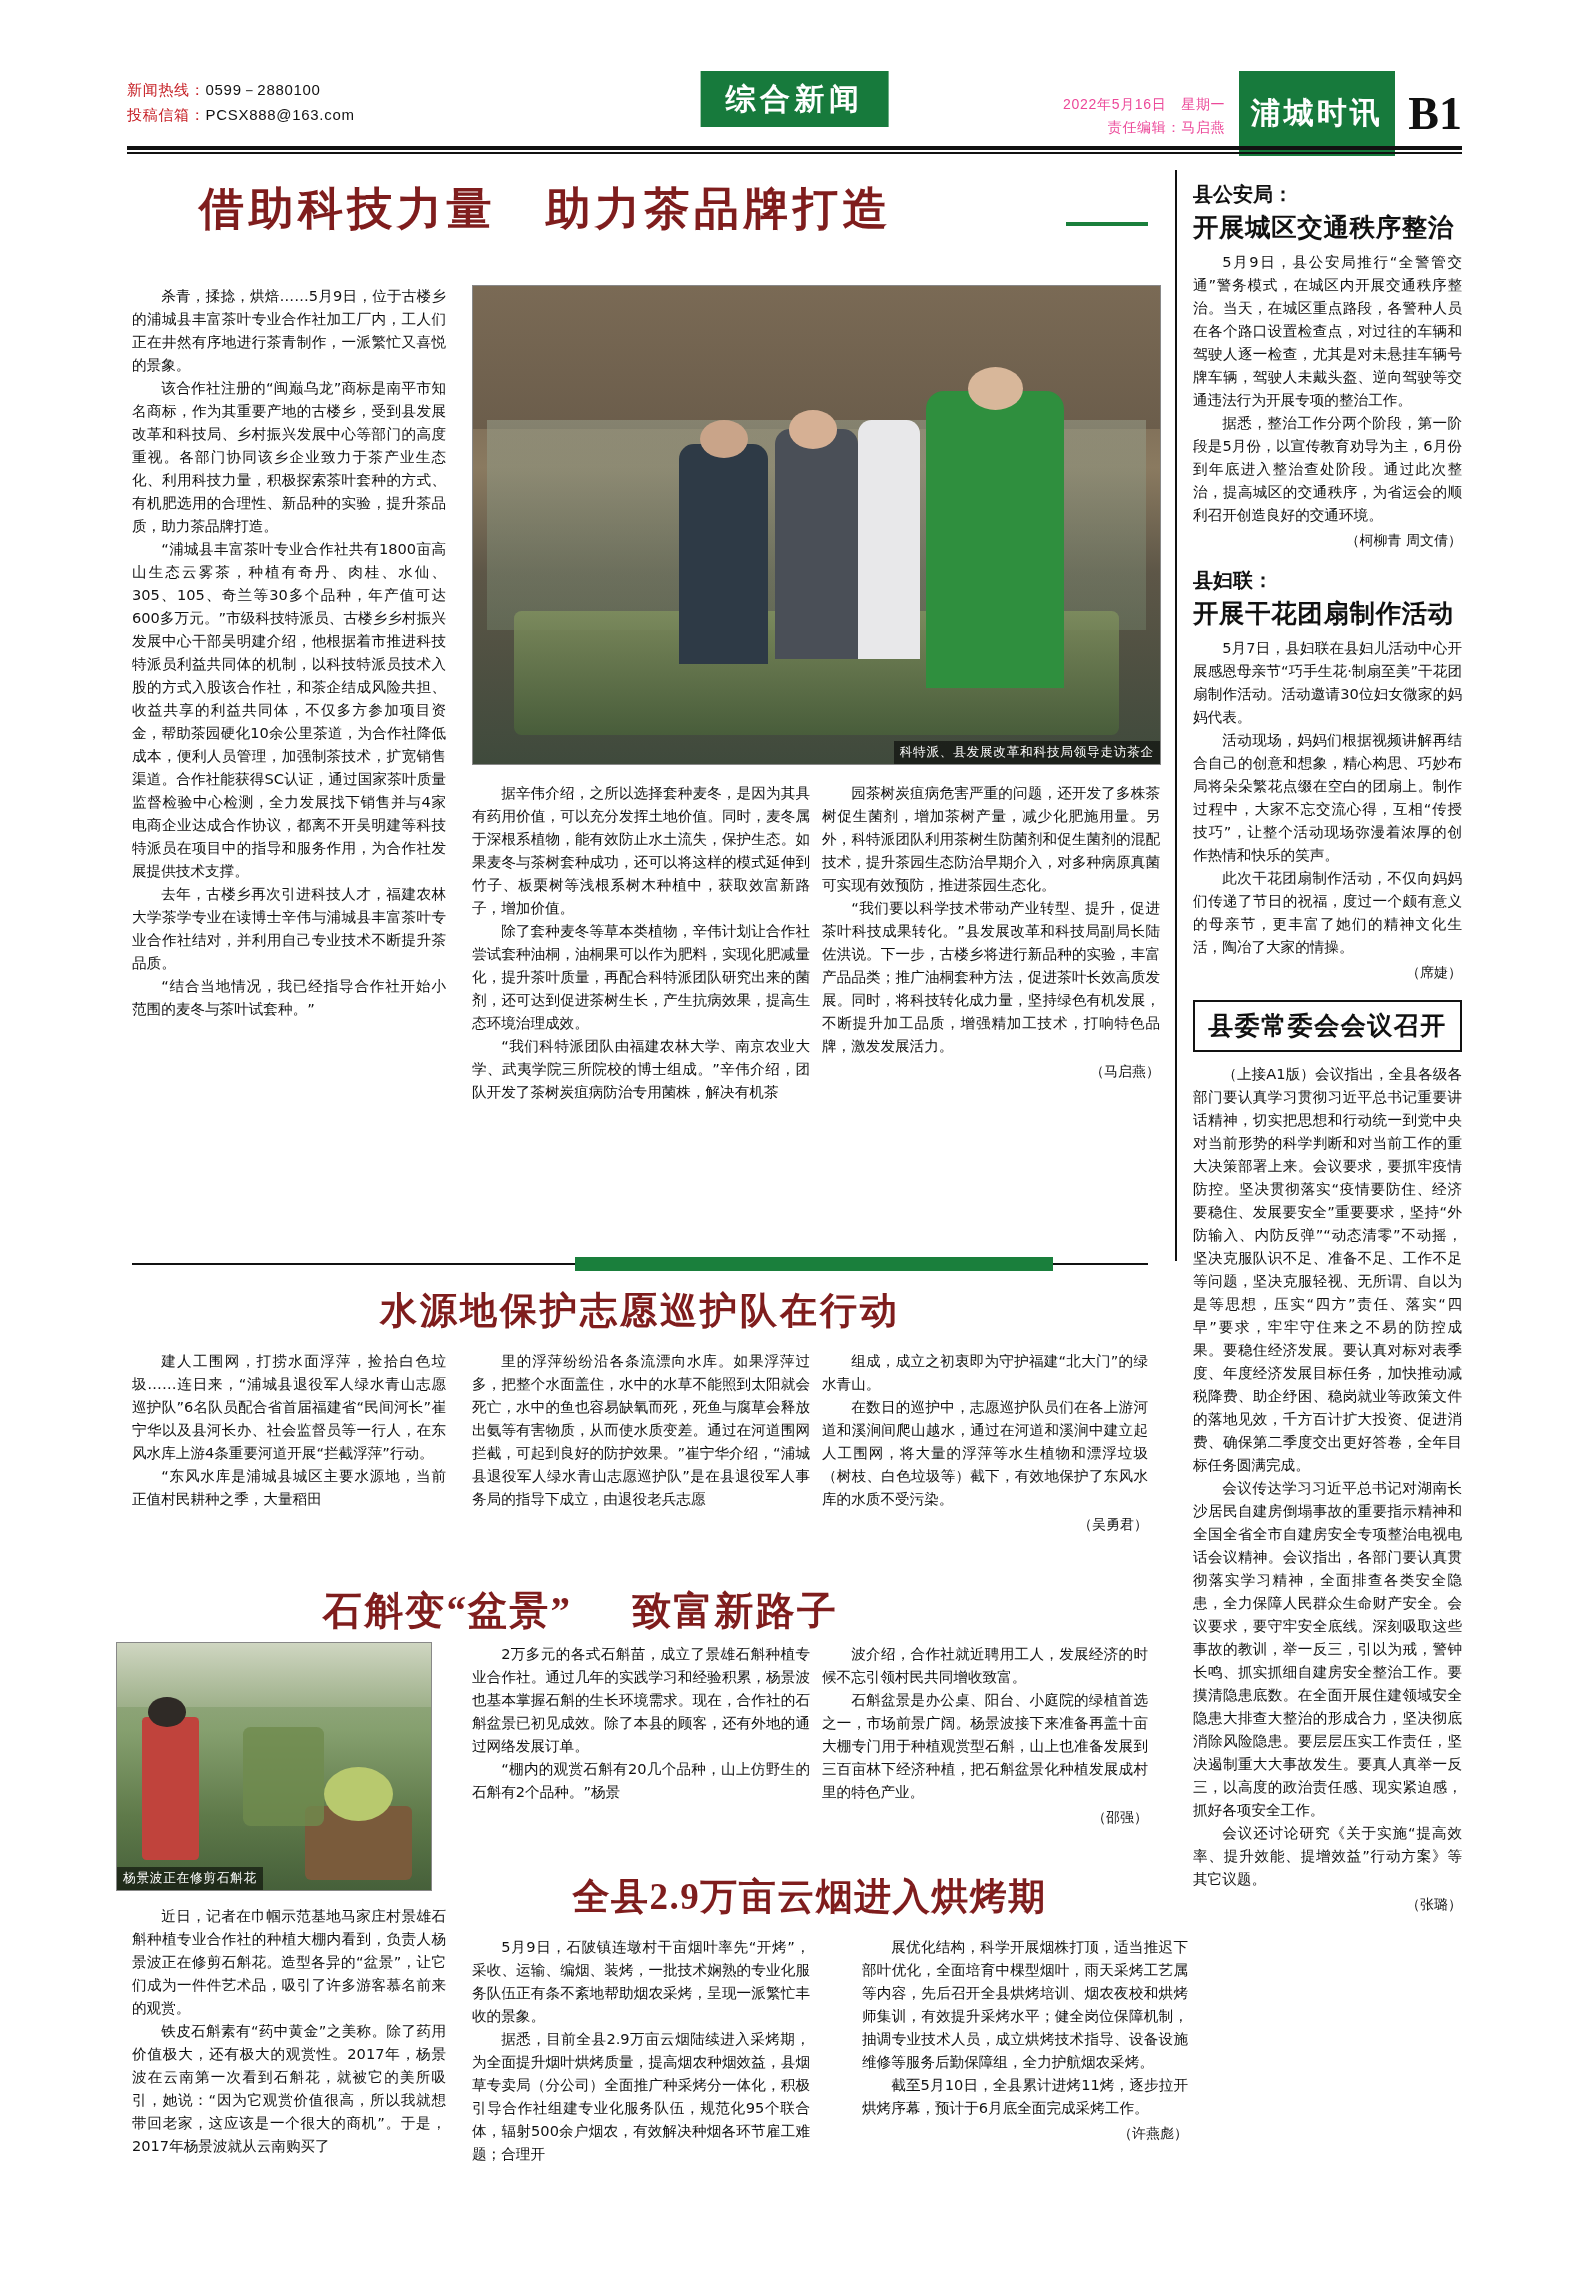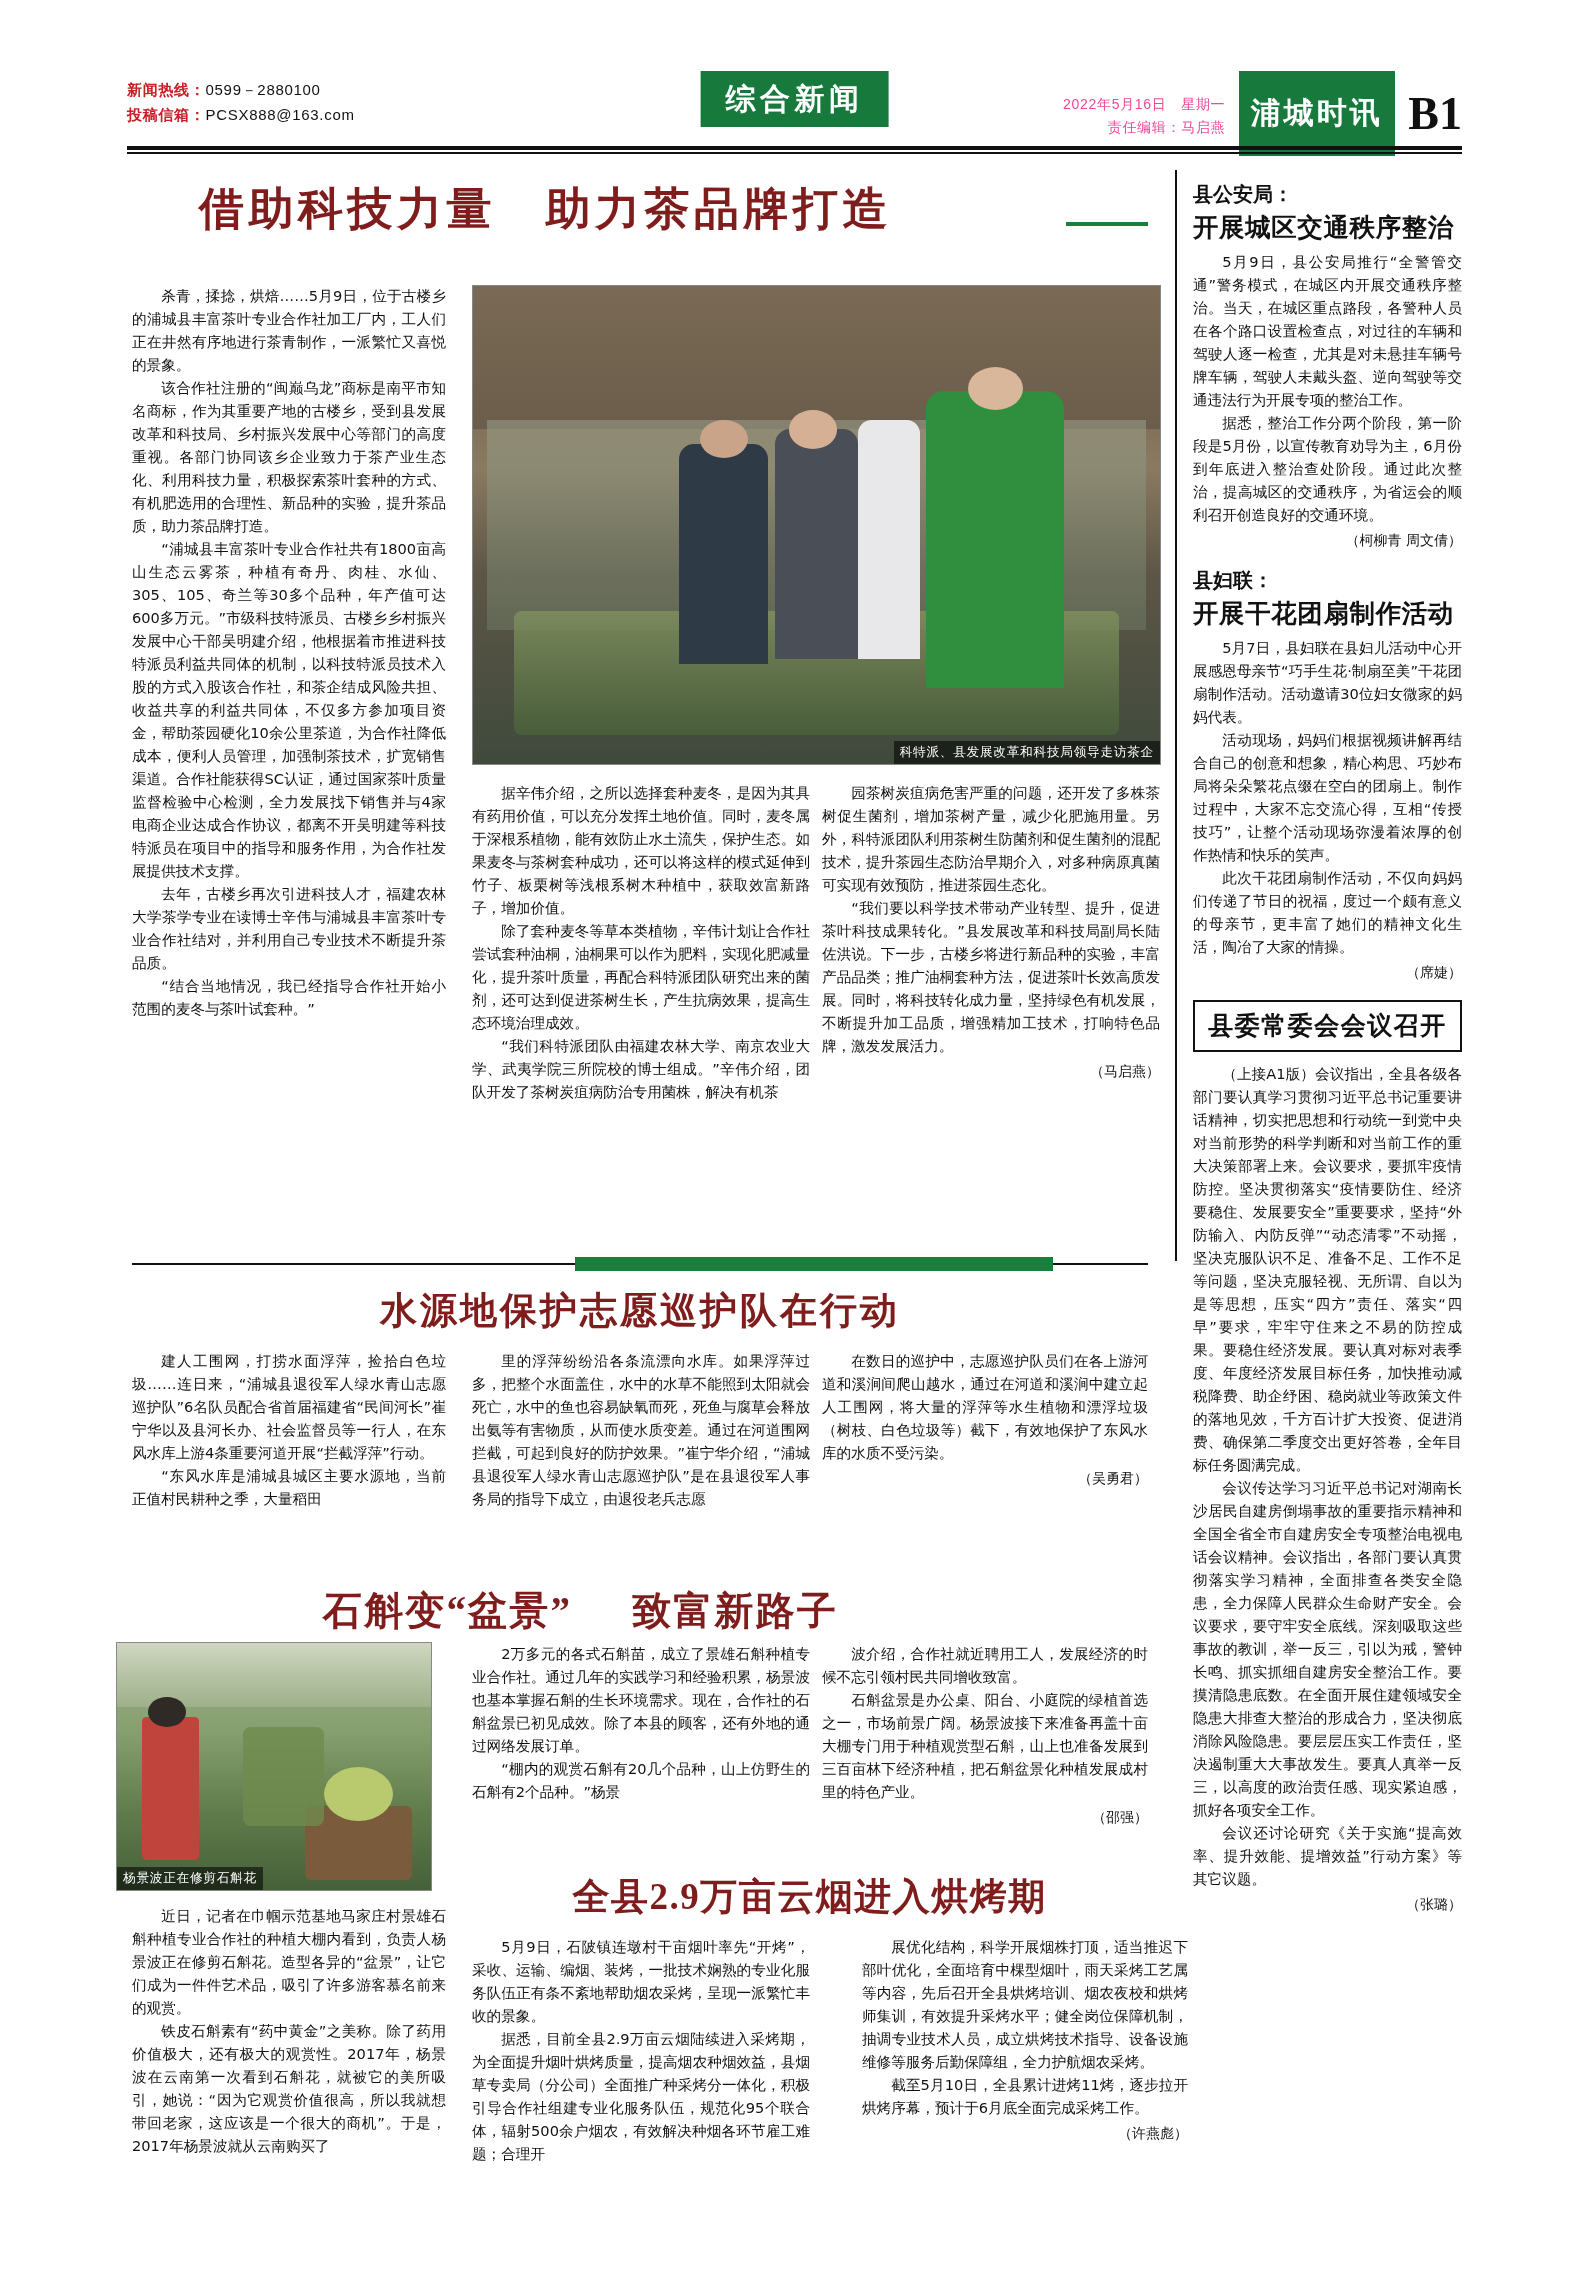--- a/index.html
+++ b/index.html
@@ -5,21 +5,21 @@
   html,body{margin:0;padding:0;background:#cfcfcf;}
   body{font-family:"Liberation Sans","DejaVu Sans",sans-serif;}
   .page{
     width:1589px;height:2295px;background:#ffffff;position:relative;
     box-sizing:border-box;padding:0;overflow:hidden;margin:0 auto;
   }
   
   .masthead{position:absolute;left:127px;top:71px;right:127px;height:71px;}
   .mast-left{position:absolute;left:0;top:6px;font-size:15px;line-height:25.4px;color:#111;}
   .mast-left .row{white-space:nowrap;}
-  .mast-left .lbl{color:#c62026;font-weight:bold;letter-spacing:0.7px;margin-top:44px;}
+  .mast-left .lbl{color:#c62026;font-weight:normal;letter-spacing:0.7px;margin-top:44px;}
   .mast-left .val{color:#111;letter-spacing:0.7px;margin-top:24px;}
   .mast-center{position:absolute;left:50%;transform:translateX(-50%);top:0;}
   .mast-center .box{
     background:#177a3c;color:#fff;font-size:30px;font-weight:bold;letter-spacing:4.5px;
     padding:7.5px 25.4px;font-family:"DejaVu Sans",sans-serif;
   }
   .mast-right{position:absolute;right:0;top:0;display:flex;align-items:center;gap:13.5px;}
   .mast-dateblock{text-align:right;font-size:14px;line-height:22.4px;color:#ec4899;padding-top:4.5px;}
   .mast-dateblock .d1{letter-spacing:0.7px;}
   .paper-name{
@@ -181,20 +181,21 @@
     <div class="h-main" style="font-size:37px;line-height:57px;text-align:center;letter-spacing:3px;">水源地保护志愿巡护队在行动</div>
   </div>
   <div class="ctext" style="position:absolute;left:132px;top:1349px;width:314px;">
     <p>建人工围网，打捞水面浮萍，捡拾白色垃圾……连日来，“浦城县退役军人绿水青山志愿巡护队”6名队员配合省首届福建省“民间河长”崔宁华以及县河长办、社会监督员等一行人，在东风水库上游4条重要河道开展“拦截浮萍”行动。</p>
     <p>“东风水库是浦城县城区主要水源地，当前正值村民耕种之季，大量稻田</p>
   </div>
   <div class="ctext" style="position:absolute;left:472px;top:1349px;width:338px;">
     <p>里的浮萍纷纷沿各条流漂向水库。如果浮萍过多，把整个水面盖住，水中的水草不能照到太阳就会死亡，水中的鱼也容易缺氧而死，死鱼与腐草会释放出氨等有害物质，从而使水质变差。通过在河道围网拦截，可起到良好的防护效果。”崔宁华介绍，“浦城县退役军人绿水青山志愿巡护队”是在县退役军人事务局的指导下成立，由退役老兵志愿</p>
   </div>
   <div class="ctext" style="position:absolute;left:822px;top:1349px;width:326px;">
+    <p>组成，成立之初衷即为守护福建“北大门”的绿水青山。</p>
     <p>在数日的巡护中，志愿巡护队员们在各上游河道和溪涧间爬山越水，通过在河道和溪涧中建立起人工围网，将大量的浮萍等水生植物和漂浮垃圾（树枝、白色垃圾等）截下，有效地保护了东风水库的水质不受污染。</p>
     <div class="sig">（吴勇君）</div>
   </div>
 
   <div style="position:absolute;left:132px;top:1583px;width:897px;">
     <div style="display:flex;justify-content:center;gap:60px;">
       <div class="h-main" style="font-size:39px;line-height:55px;letter-spacing:2.2px;">石斛变“盆景”</div>
       <div class="h-main" style="font-size:39px;line-height:55px;letter-spacing:2.2px;">致富新路子</div>
     </div>
   </div>

